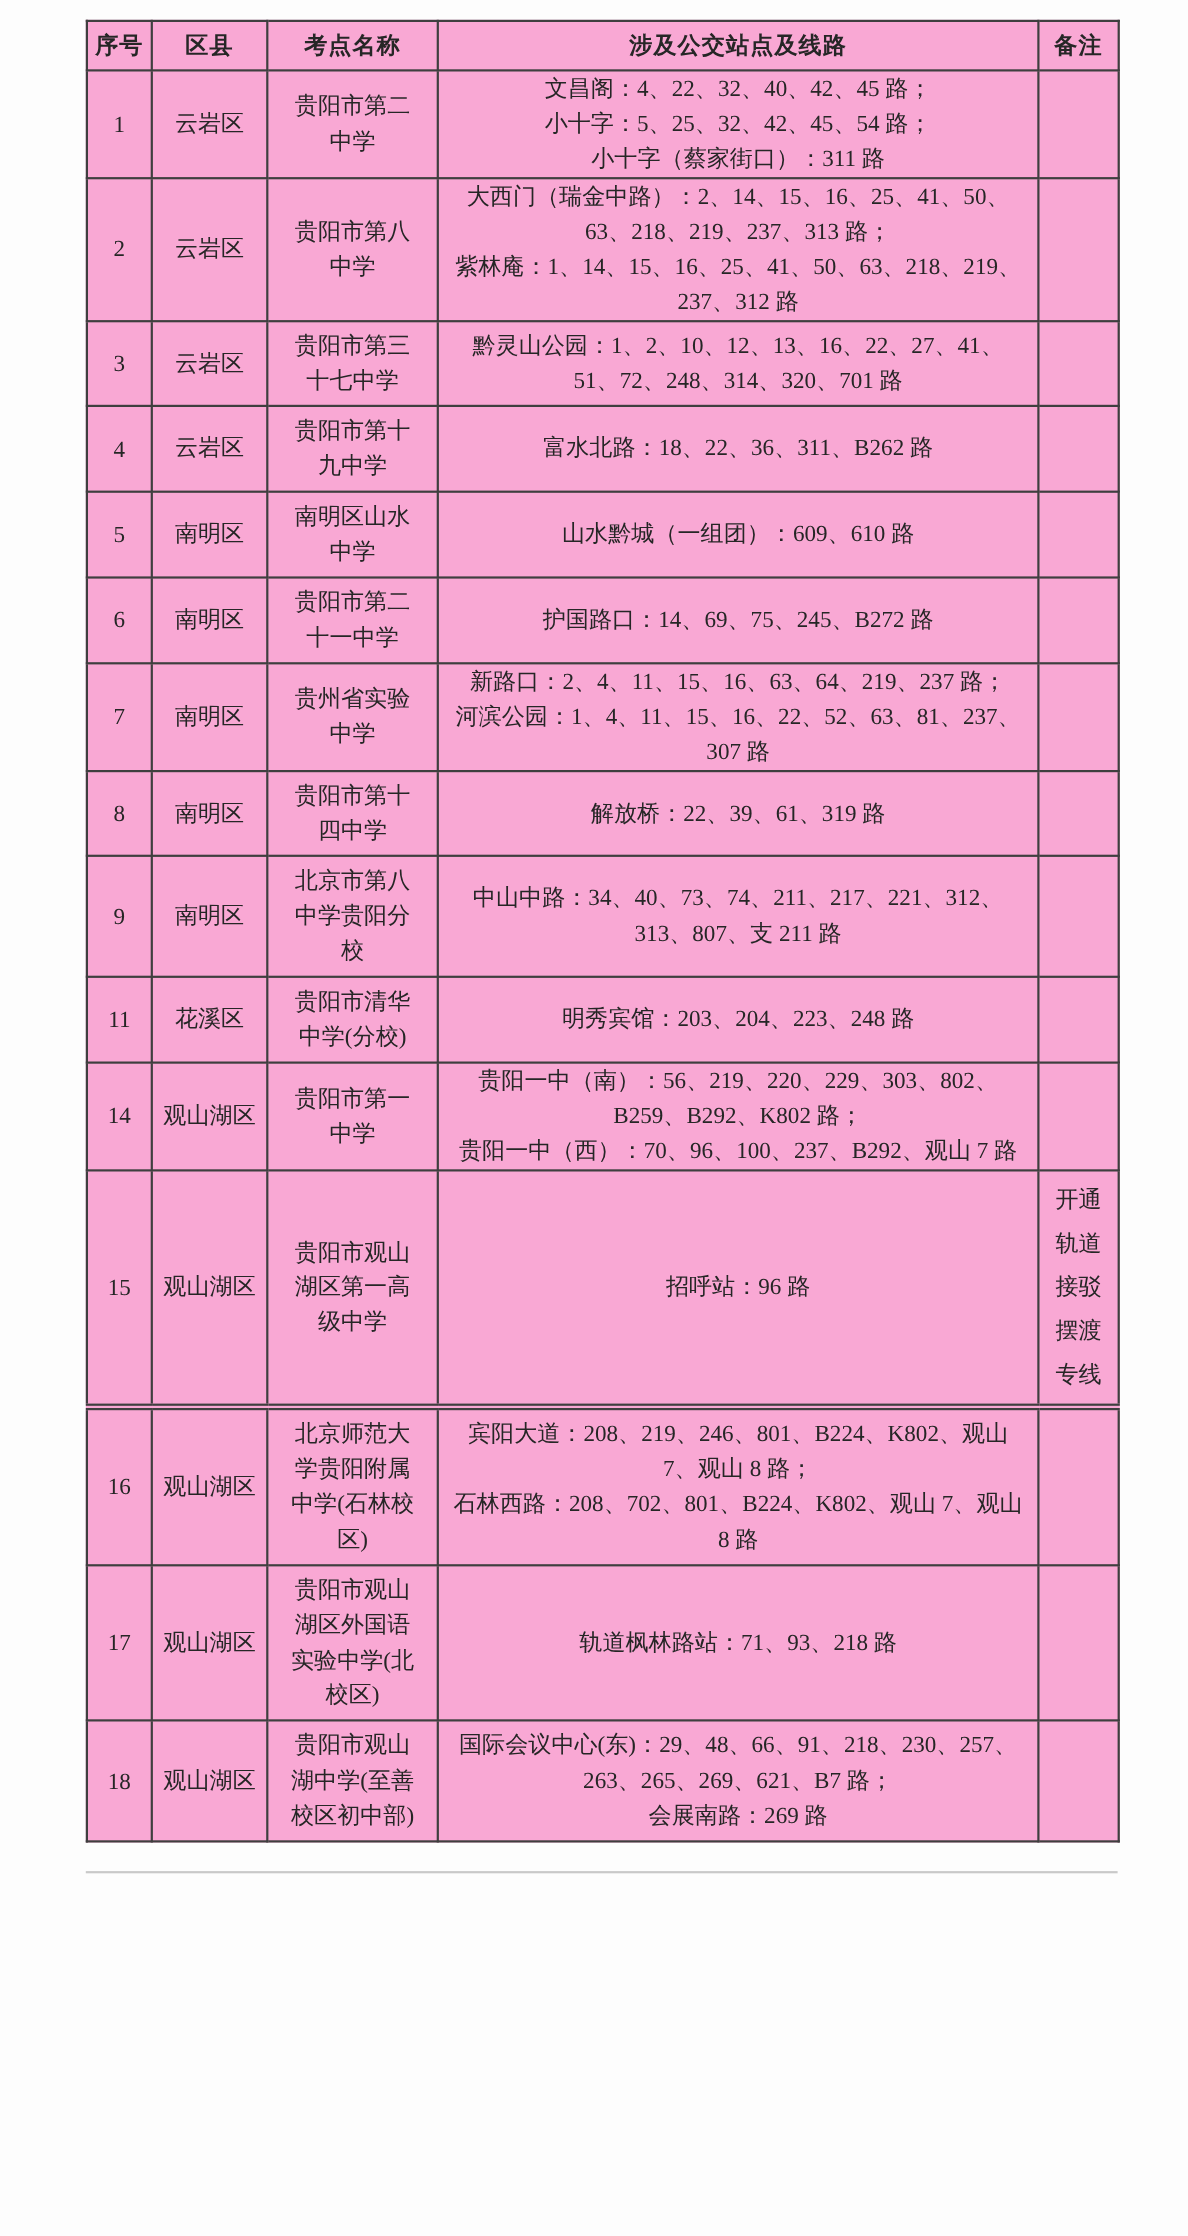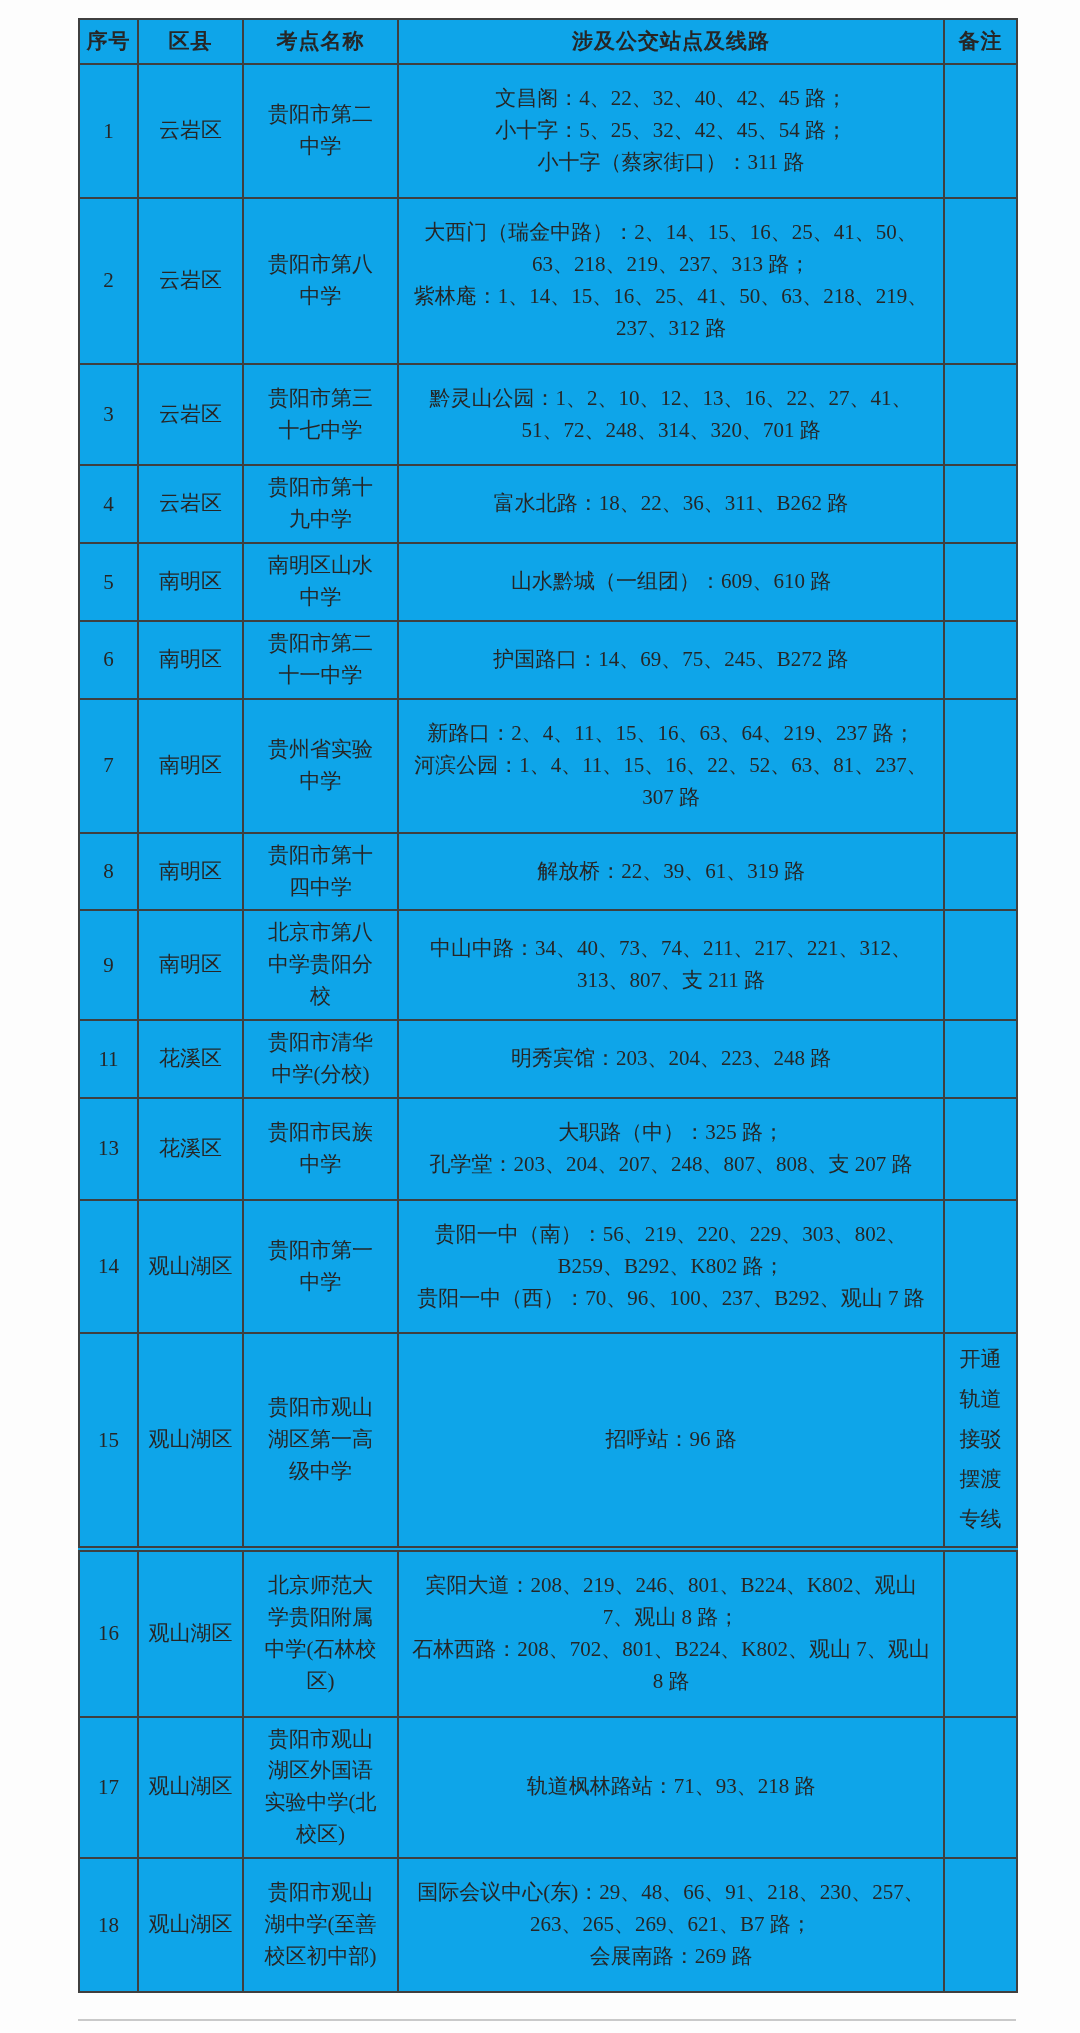--- a/index.html
+++ b/index.html
@@ -12,21 +12,21 @@
     -webkit-font-smoothing:antialiased;
   }
   .page{
     padding-top:18px;
   }
   table.routes-table{
     border-collapse:collapse;
     table-layout:fixed;
     width:938px;
     margin-left:78px;
-    background:#0ea5e9;
+    background:#f9a8d4;
   }
   col.c-no{width:59px;}
   col.c-district{width:105px;}
   col.c-school{width:155px;}
   col.c-routes{width:546px;}
   col.c-remark{width:73px;}
   th,td{
     border:2px solid #3f3f3f;
     vertical-align:middle;
     text-align:center;
@@ -46,21 +46,21 @@
     padding:6px 4px;
   }
   td.c-district, td.c-school{
     line-height:1.52;
     padding:6px 2px;
   }
   td.c-school{
     padding:6px 18px;
   }
   td.c-routes{
-    padding:18px 12px;
+    padding:0 12px;
   }
   td.c-routes .seg{
     line-height:1.52;
     text-align:center;
   }
   td.c-remark{
     line-height:1.9;
     padding:6px 9px;
   }
   tr.page-break td{
@@ -184,30 +184,20 @@
         <tr>
     <td class="c-no">11</td>
     <td class="c-district">花溪区</td>
     <td class="c-school">贵阳市清华中学(分校)</td>
     <td class="c-routes">
             <div class="seg">明秀宾馆：203、204、223、248 路</div>
           </td>
     <td class="c-remark"></td>
   </tr>
         <tr>
-    <td class="c-no">13</td>
-    <td class="c-district">花溪区</td>
-    <td class="c-school">贵阳市民族中学</td>
-    <td class="c-routes">
-            <div class="seg">大职路（中）：325 路；</div>
-            <div class="seg">孔学堂：203、204、207、248、807、808、支 207 路</div>
-          </td>
-    <td class="c-remark"></td>
-  </tr>
-        <tr>
     <td class="c-no">14</td>
     <td class="c-district">观山湖区</td>
     <td class="c-school">贵阳市第一中学</td>
     <td class="c-routes">
             <div class="seg">贵阳一中（南）：56、219、220、229、303、802、B259、B292、K802 路；</div>
             <div class="seg">贵阳一中（西）：70、96、100、237、B292、观山 7 路</div>
           </td>
     <td class="c-remark"></td>
   </tr>
         <tr>

